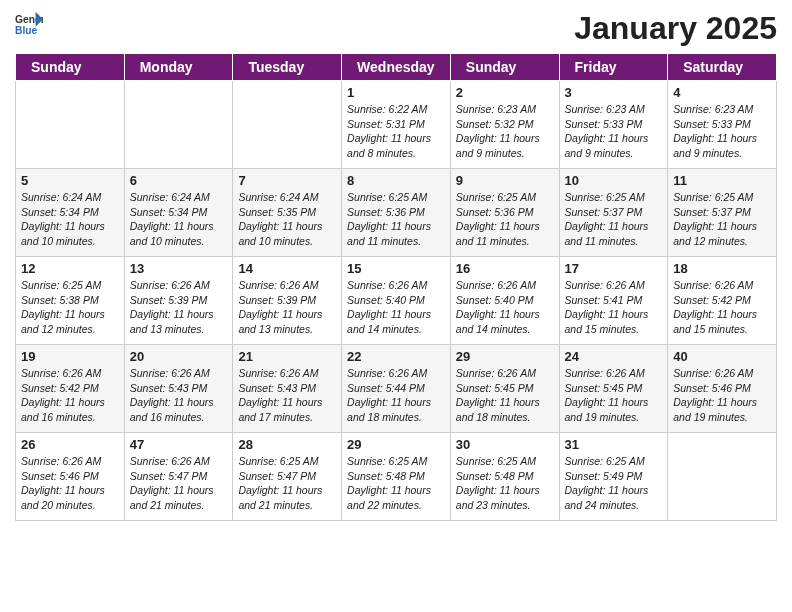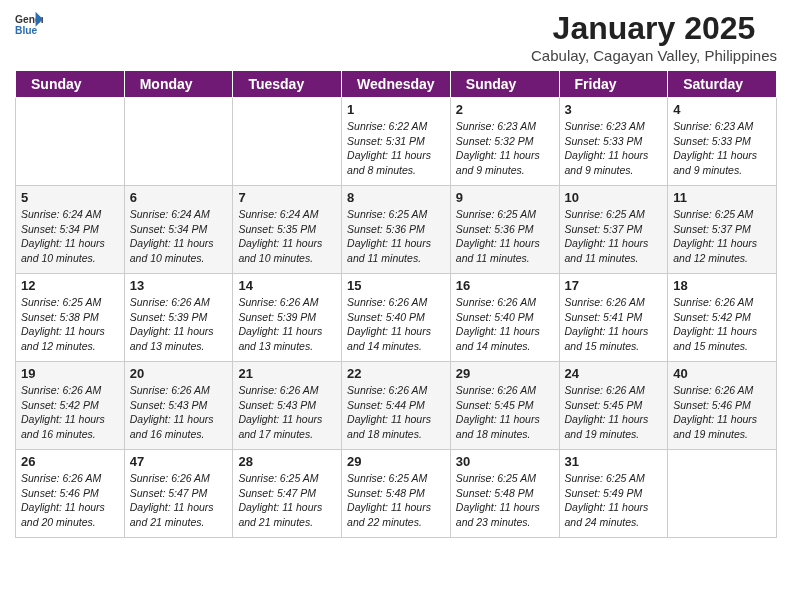--- a/index.html
+++ b/index.html
@@ -23,21 +23,21 @@
       display: flex;
       align-items: center;
       gap: 2px;
     }
     .logo-icon {
       width: 28px;
       height: 28px;
       margin-right: 2px;
     }
     .title-block {
-      text-align: center;
+      text-align: left;
     }
     .month-title {
       font-size: 32px;
       font-weight: bold;
       color: #222;
     }
     .location-title {
       font-size: 15px;
       color: #444;
     }
@@ -89,21 +89,20 @@
   <div class="header">
     <div class="logo">
       <svg class="logo-icon" viewBox="0 0 30 30" xmlns="http://www.w3.org/2000/svg">
         <text x="0" y="14" font-size="11" font-weight="bold" fill="#333">General</text>
         <text x="0" y="26" font-size="11" font-weight="bold" fill="#2a6db5">Blue</text>
         <polygon points="22,2 30,10 22,18" fill="#2a6db5"></polygon>
       </svg>
     </div>
     <div class="title-block">
       <div class="month-title">January 2025</div>
-      <div class="location-title">Cabulay, Cagayan Valley, Philippines</div>
     </div>
   </div>
 
   <table>
     <thead>
       <tr>
       <th>Sunday</th>
           <th>Monday</th>
           <th>Tuesday</th>
           <th>Wednesday</th>

